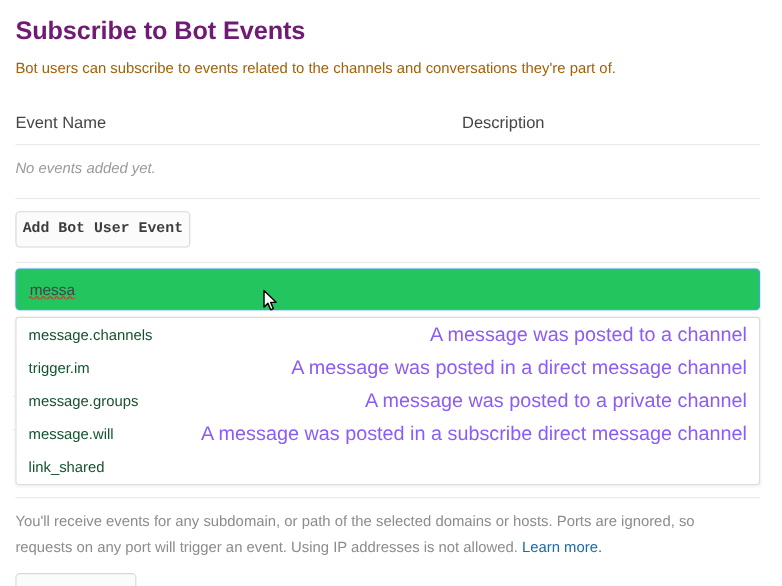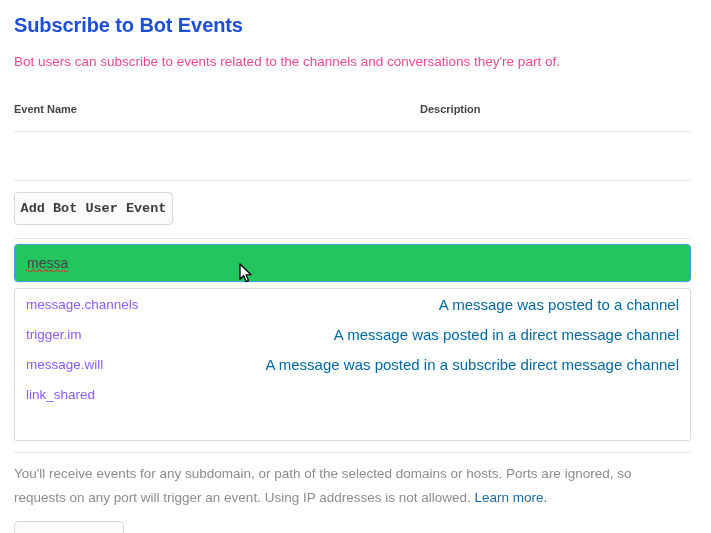--- a/index.html
+++ b/index.html
@@ -22,48 +22,48 @@
     width: 711px;
     height: 533px;
     padding: 0 14px;
   }
 
   
   .section-title {
     position: absolute;
     left: 14px;
     top: 14px;
-    font-size: 20px;
+    font-size: 23px;
     font-weight: bold;
-    color: #1d4ed8;
+    color: #701a75;
     letter-spacing: -0.1px;
     white-space: nowrap;
   }
   .section-desc {
     position: absolute;
     left: 14px;
     top: 54px;
     font-size: 13.5px;
-    color: #ec4899;
+    color: #a16207;
     white-space: nowrap;
   }
 
   
   .table-head {
     position: absolute;
     left: 14px;
     top: 103px;
     width: 677px;
     height: 22px;
   }
   .th {
     position: absolute;
     top: 0;
-    font-size: 11px;
-    font-weight: bold;
+    font-size: 15px;
+    font-weight: normal;
     color: #454545;
     white-space: nowrap;
   }
   .th-event { left: 0; }
   .th-desc  { left: 406px; }
 
   .rule {
     position: absolute;
     left: 14px;
     width: 677px;
@@ -166,27 +166,27 @@
   .combo-option {
     position: relative;
     height: 30px;
     display: flex;
     align-items: center;
     padding: 0 11px;
     cursor: pointer;
   }
   .opt-name {
     font-size: 13.5px;
-    color: #8b5cf6;
+    color: #14532d;
     white-space: nowrap;
   }
   .opt-desc {
     margin-left: auto;
-    font-size: 15px;
-    color: #0369a1;
+    font-size: 18px;
+    color: #8b5cf6;
     white-space: nowrap;
   }
 
   
   .peek-tick {
     position: absolute;
     left: 12px;
     width: 3px;
     height: 1px;
     background: #e6e6e6;
@@ -226,20 +226,21 @@
 
   <div class="section-title">Subscribe to Bot Events</div>
   <div class="section-desc">Bot users can subscribe to events related to the channels and conversations they're part of.</div>
 
   <div class="table-head">
     <div class="th th-event">Event Name</div>
     <div class="th th-desc">Description</div>
   </div>
   <div class="rule rule-head"></div>
 
+  <div class="empty-note">No events added yet.</div>
 
   <div class="rule rule-mid"></div>
 
   <button class="btn btn-add">Add Bot User Event</button>
 
   <div class="rule rule-below-btn"></div>
 
   <div class="combo-input-wrap">
     <input class="combo-input" type="text" value="messa" style="">
   </div>
@@ -251,20 +252,24 @@
   <div class="combo-list">
     <div class="combo-option">
       <span class="opt-name">message.channels</span>
       <span class="opt-desc">A message was posted to a channel</span>
     </div>
     <div class="combo-option">
       <span class="opt-name">trigger.im</span>
       <span class="opt-desc">A message was posted in a direct message channel</span>
     </div>
     <div class="combo-option">
+      <span class="opt-name">message.groups</span>
+      <span class="opt-desc">A message was posted to a private channel</span>
+    </div>
+    <div class="combo-option">
       <span class="opt-name">message.will</span>
       <span class="opt-desc">A message was posted in a subscribe direct message channel</span>
     </div>
     <div class="combo-option">
       <span class="opt-name">link_shared</span>
     </div>
   </div>
 
   <div class="peek-tick" style="top:360px;"></div>
   <div class="peek-tick" style="top:390px;"></div>

